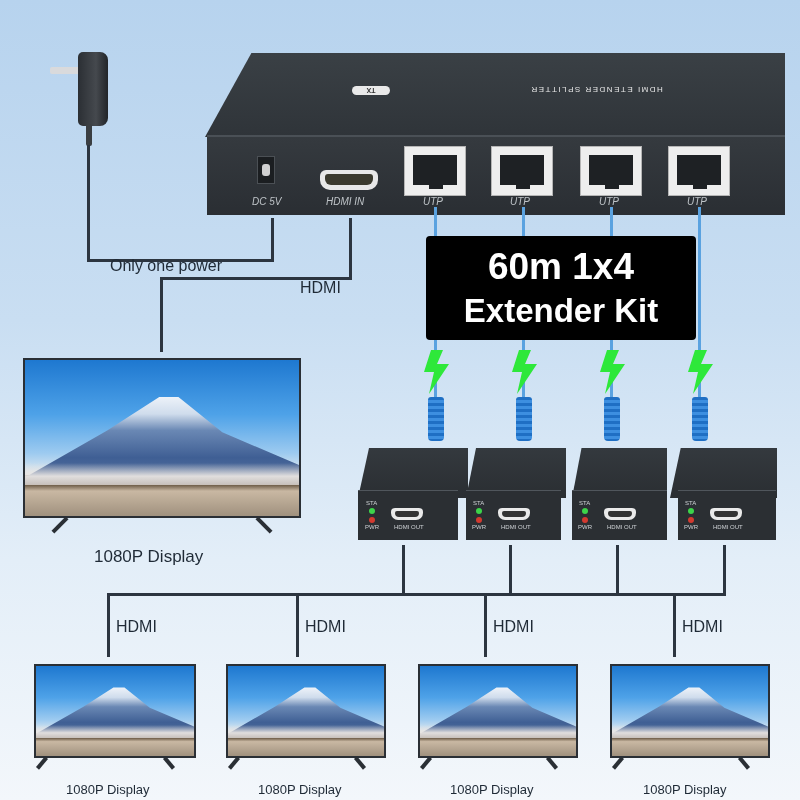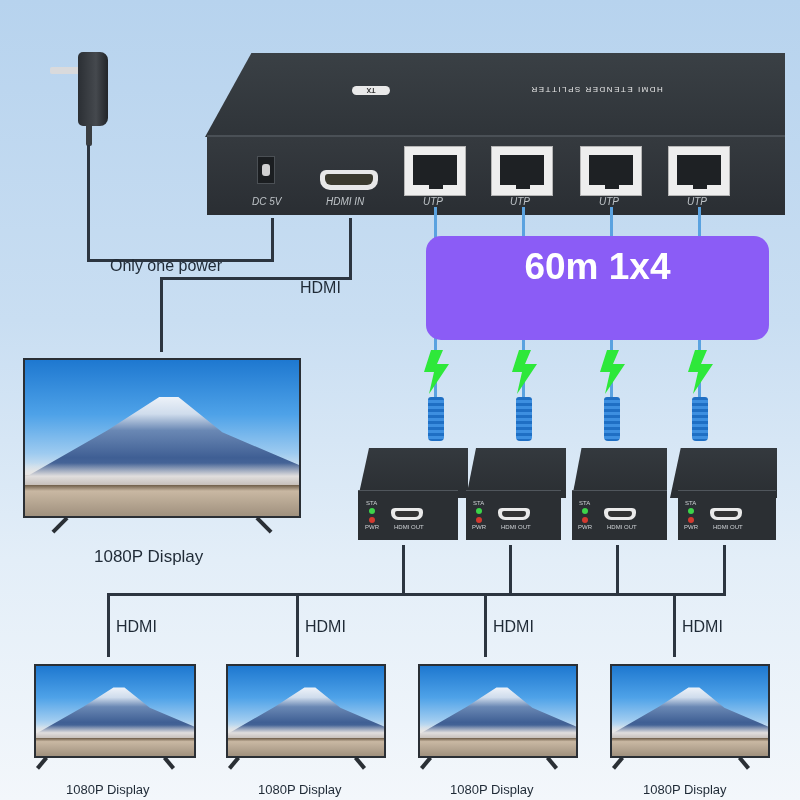--- a/index.html
+++ b/index.html
@@ -42,22 +42,22 @@
   .rj45 { position: absolute; top: 146px; width: 62px; height: 50px; background: #eeeeee; border: 1px solid #b5b5b5; }
   .rj45::before { content: ""; position: absolute; left: 8px; top: 8px; width: 44px; height: 30px; background: #1e2124; }
   .rj45::after { content: ""; position: absolute; left: 24px; top: 34px; width: 14px; height: 8px; background: #1e2124; }
   .port-label { position: absolute; top: 196px; font-size: 10px; color: #bfc4c8; text-align: center; white-space: nowrap; font-style: italic; }
 
   
   .blue-cable { position: absolute; width: 3px; background: #5aa2e0; }
 
   
   .kit-banner {
-    position: absolute; left: 426px; top: 236px; width: 343px; height: 104px;
-    background: #8b5cf6; border-radius: 15px;
+    position: absolute; left: 426px; top: 236px; width: 270px; height: 104px;
+    background: #000000; border-radius: 4px;
     color: #fff; text-align: center; font-weight: bold;
   }
   .kit-line1 { position: absolute; left: 0; right: 0; top: 10px; font-size: 37px; }
   .kit-line2 { position: absolute; left: 0; right: 0; top: 56px; font-size: 33px; }
 
   
   .bolt { position: absolute; width: 30px; height: 44px; }
   .rj-plug { position: absolute; width: 16px; height: 44px; background: repeating-linear-gradient(180deg, #1f6fc4 0 3px, #3d8fe0 3px 6px); border-radius: 3px 3px 4px 4px; }
 
   
@@ -127,20 +127,21 @@
   <div class="port-label" style="left:687px;">UTP</div>
 </div>
 
 <div class="blue-cable" style="left:434px; top:207px; height:210px;"></div>
 <div class="blue-cable" style="left:522px; top:207px; height:210px;"></div>
 <div class="blue-cable" style="left:610px; top:207px; height:210px;"></div>
 <div class="blue-cable" style="left:698px; top:207px; height:210px;"></div>
 
 <div class="kit-banner">
   <div class="kit-line1">60m 1x4</div>
+  <div class="kit-line2">Extender Kit</div>
 </div>
 
 <svg class="bolt" style="left:421px; top:350px;" viewBox="0 0 30 44">
     <polygon points="10,0 22,0 16,14 28,14 8,44 13,22 3,22" fill="#2ee83a"></polygon>
   </svg>
 <svg class="bolt" style="left:509px; top:350px;" viewBox="0 0 30 44">
     <polygon points="10,0 22,0 16,14 28,14 8,44 13,22 3,22" fill="#2ee83a"></polygon>
   </svg>
 <svg class="bolt" style="left:597px; top:350px;" viewBox="0 0 30 44">
     <polygon points="10,0 22,0 16,14 28,14 8,44 13,22 3,22" fill="#2ee83a"></polygon>

